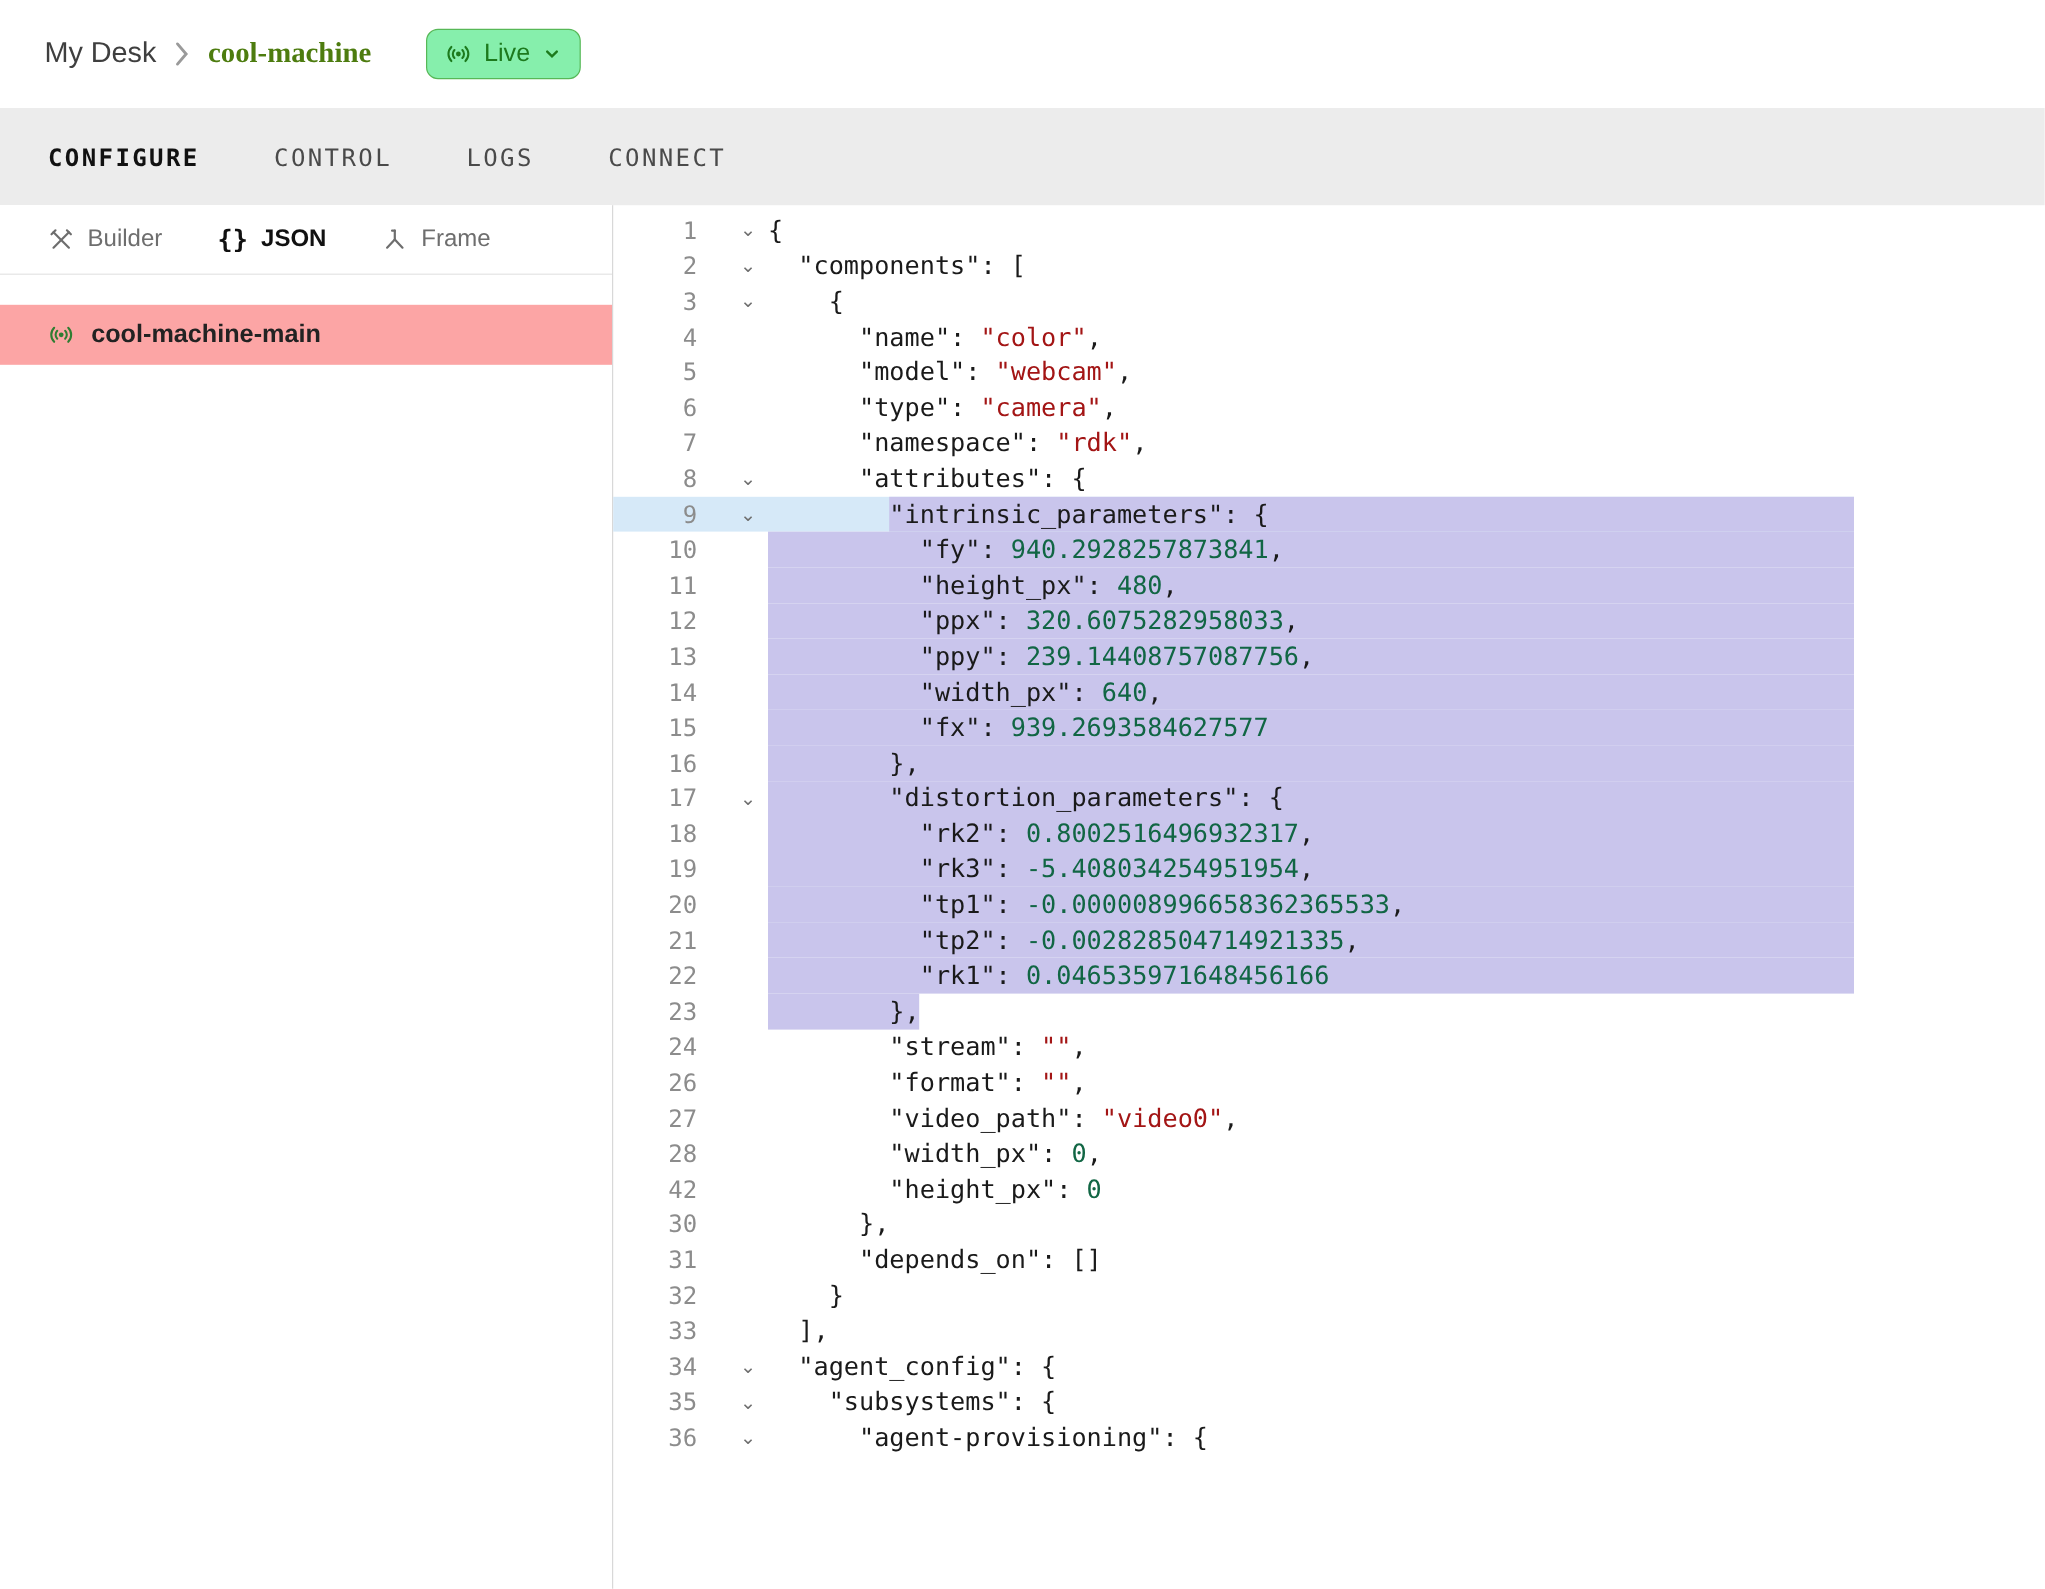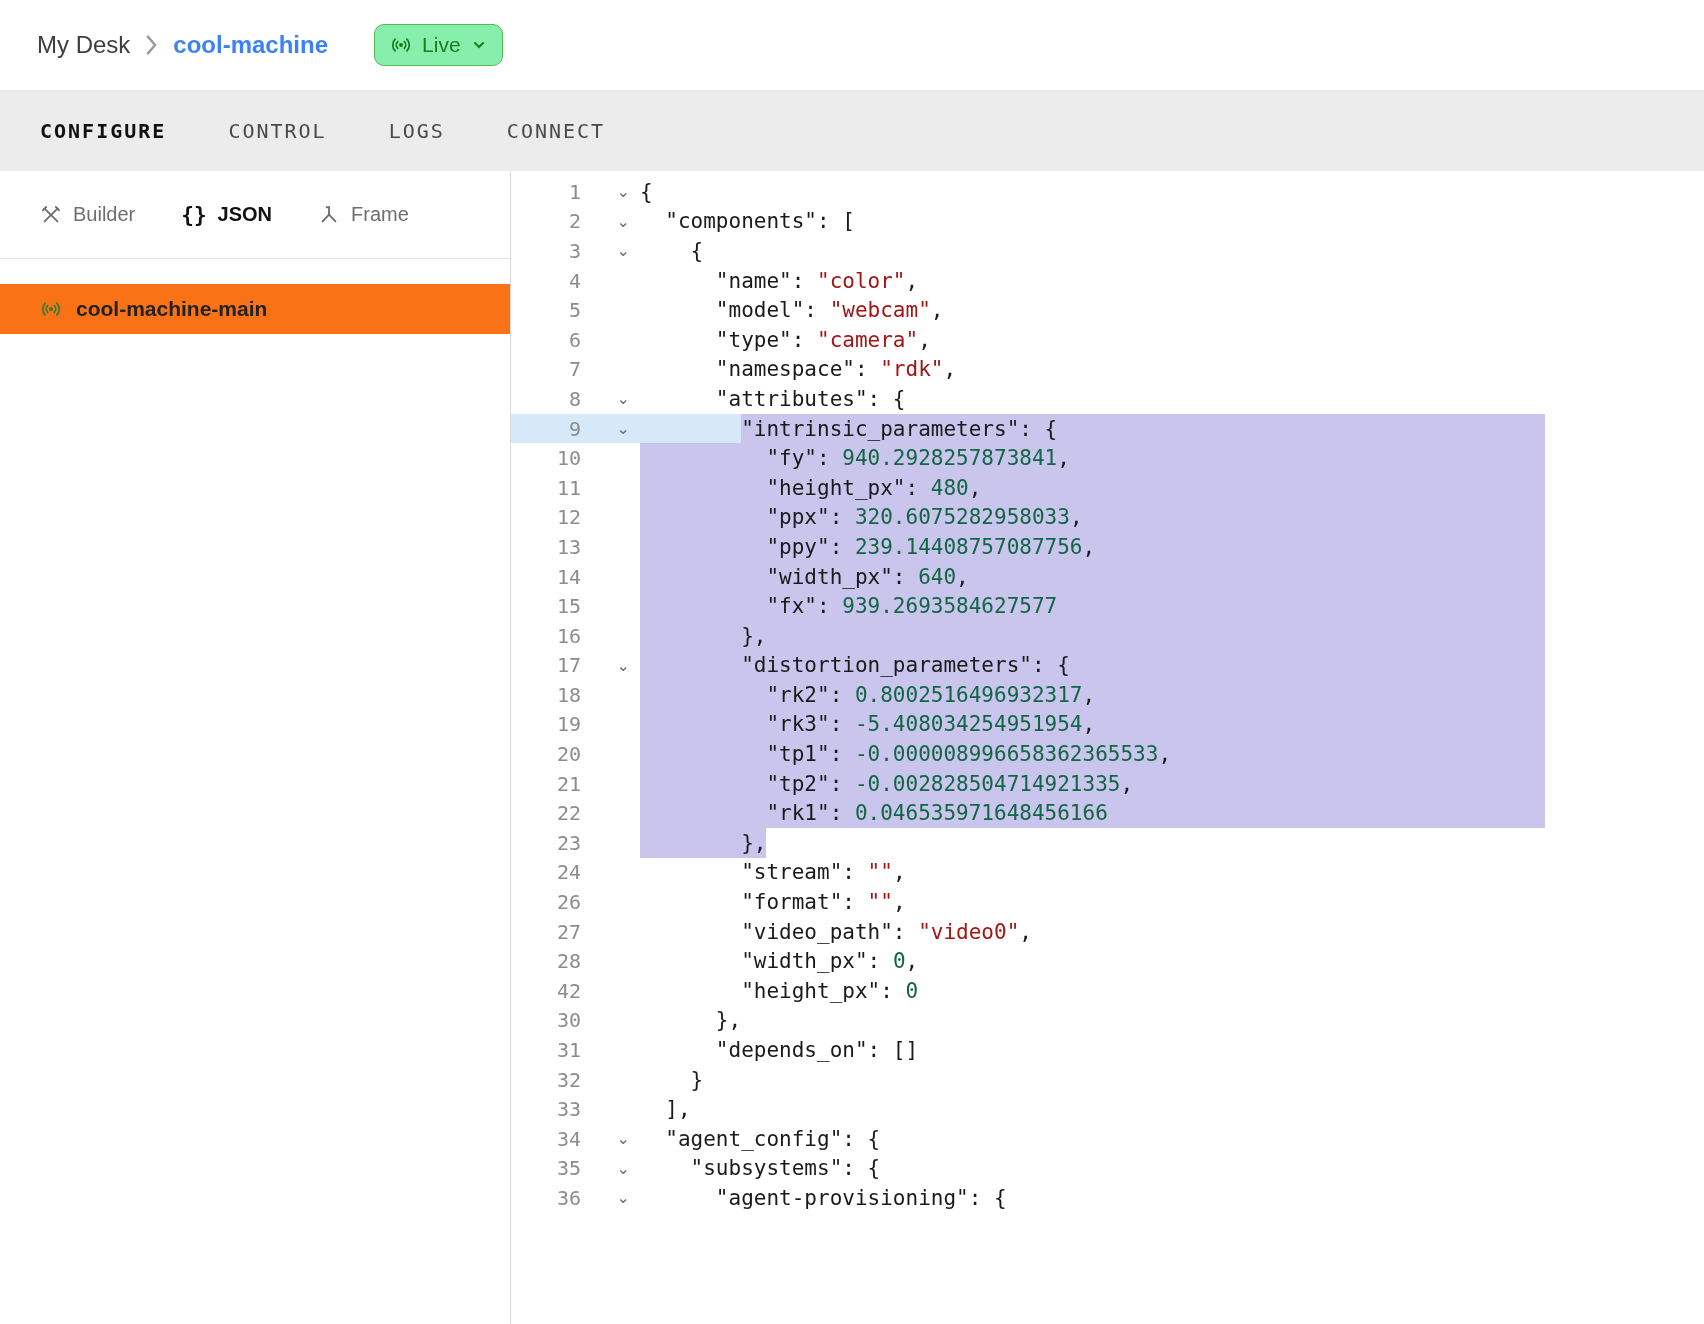--- a/index.html
+++ b/index.html
@@ -4,45 +4,45 @@
 <style>
   * { margin:0; padding:0; box-sizing:border-box; }
   html,body { width:1704px; height:1324px; background:#fff; overflow:hidden;
               font-family:"Liberation Sans", sans-serif; color:#1a1a1a; }
 
   
   .header { height:90px; display:flex; align-items:center; padding-left:37px; background:#fff; }
   .breadcrumb { display:flex; align-items:center; gap:14px; font-size:24px; }
   .bc-parent { color:#3f3f3f; }
   .bc-sep { display:flex; align-items:center; color:#9a9a9a; }
-  .bc-current { font-weight:bold; color:#3b82f6; }
+  .bc-current { font-weight:bold; color:#4d7c0f;font-family:Liberation Serif, serif; }
   .live-badge { margin-left:46px; display:flex; align-items:center; gap:10px;
                 background:#86efac; border:1.5px solid #57b857; border-radius:10px;
                 padding:8px 15px; color:#1d7a1d; font-size:21px; cursor:pointer; }
 
   
   .tabbar { height:81px; background:#ececec; display:flex; align-items:center;
             gap:62px; padding-left:40px;
             font-family:"DejaVu Sans Mono", monospace; font-size:20px;
             letter-spacing:2px; color:#4a4a4a; }
   .tab { cursor:pointer; }
   .tab.active { font-weight:bold; color:#111; }
 
   
   .content { display:flex; height:1170px; }
 
   .sidebar { width:511px; flex:none; border-right:1px solid #d8d8d8;
              display:flex; flex-direction:column; background:#fff; }
-  .modes { height:88px; flex:none; display:flex; align-items:center; gap:46px;
+  .modes { height:58px; flex:none; display:flex; align-items:center; gap:46px;
            padding-left:40px; border-bottom:1px solid #e4e4e4;
            font-size:20px; color:#6e6e6e; }
   .mode { display:flex; align-items:center; gap:11px; cursor:pointer; }
   .mode.active { color:#111; font-weight:bold; }
   .braces { font-family:"DejaVu Sans Mono", monospace; font-size:21px; font-weight:bold; }
-  .machine-row { margin-top:25px; height:50px; background:#f97316;
+  .machine-row { margin-top:25px; height:50px; background:#fca5a5;
                  display:flex; align-items:center; gap:14px; padding-left:40px;
                  font-size:21px; font-weight:bold; color:#222; cursor:pointer; }
   .machine-row .mr-icon { color:#2f7d32; display:flex; }
 
   
   .editor { flex:1; padding-top:6px; position:relative;
             font-family:"DejaVu Sans Mono", monospace; font-size:21px; }
   .row { position:relative; display:flex; align-items:center; height:29.6px; width:1034px; }
   .num  { position:relative; z-index:2; width:70px; flex:none; text-align:right;
           color:#8c8c8c; font-size:20px; }

